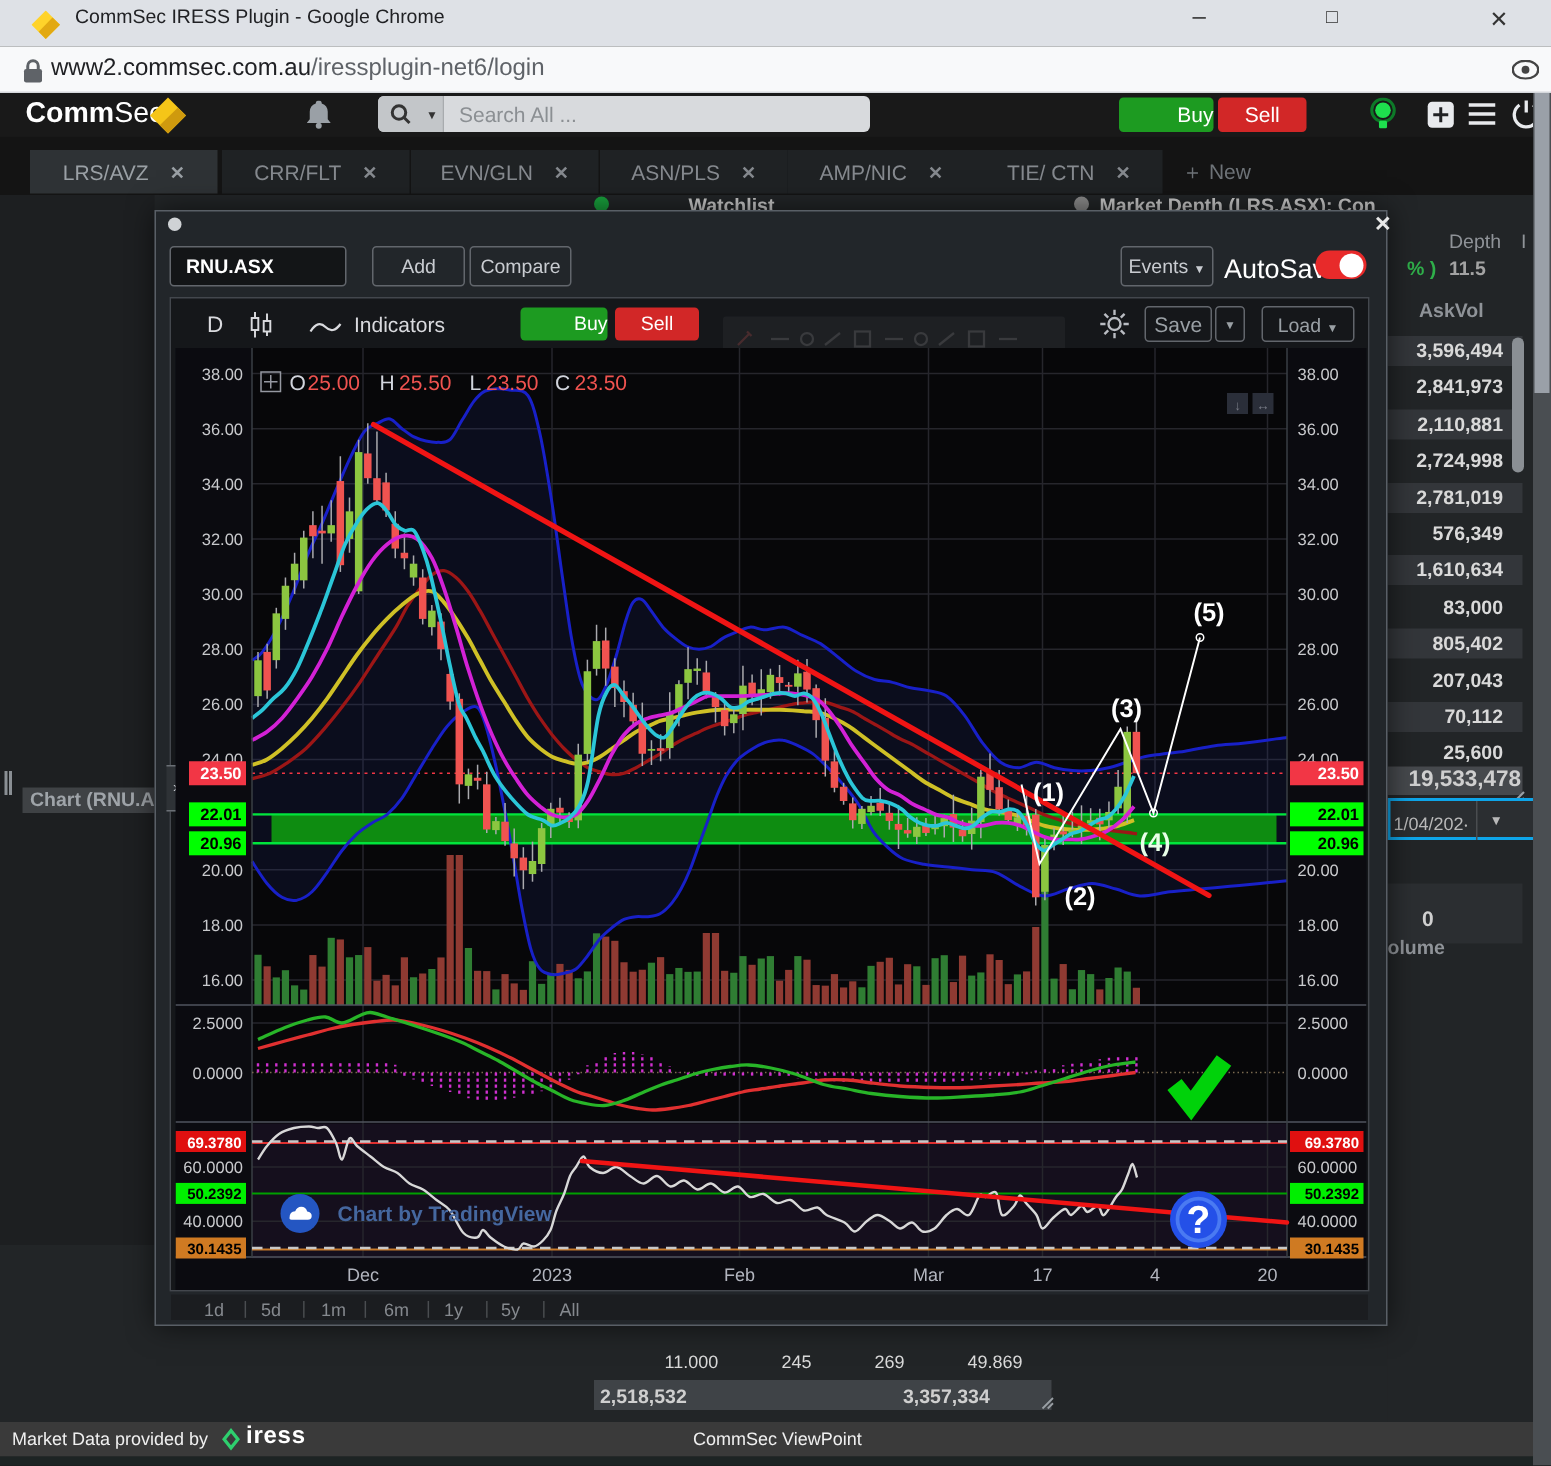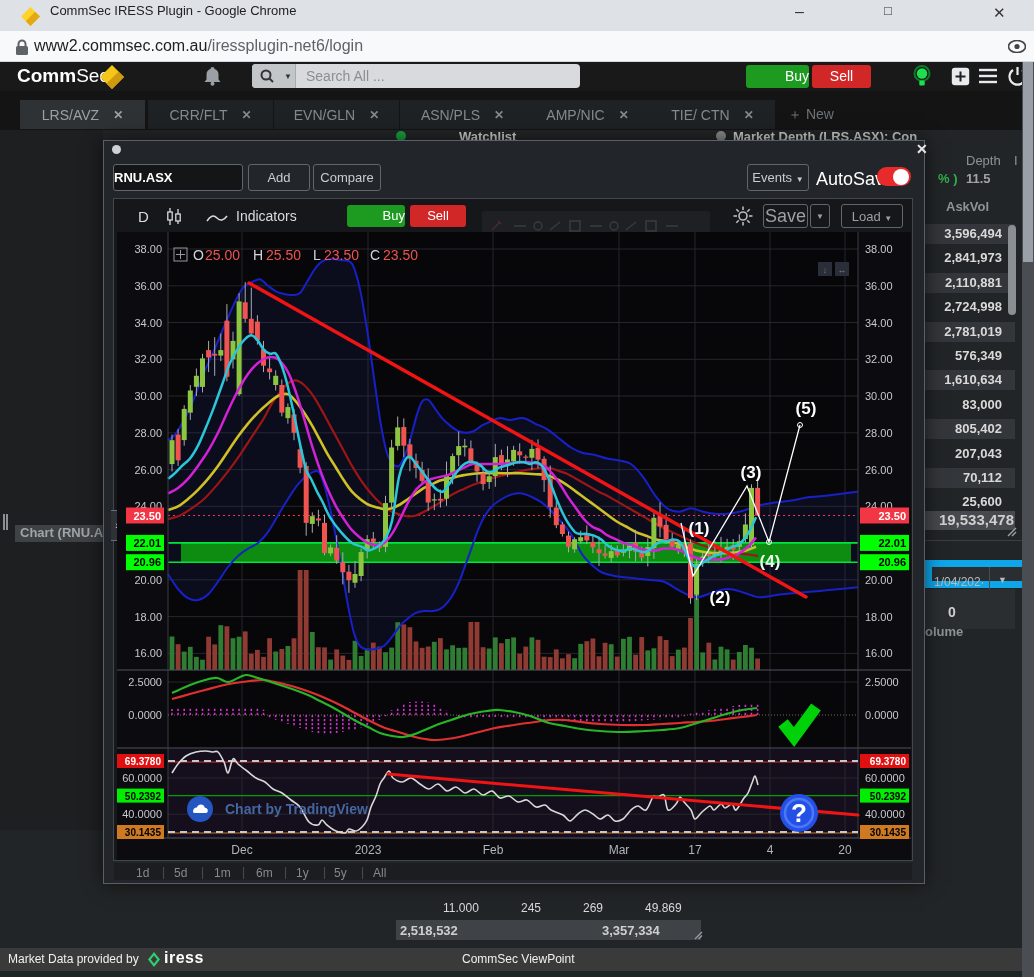--- a/index.html
+++ b/index.html
@@ -145,21 +145,21 @@
 <span class="abs num" style="left:890px;top:494.3999999999998px;width:112px">25,600</span>
 <div class="abs" style="left:925px;top:511px;width:90px;height:19px;background:#46494d"></div>
 <span class="abs" style="left:918px;top:511px;width:96px;text-align:right;color:#cfcfcf;font-weight:bold;font-size:15px">19,533,478</span>
 <svg class="abs" style="left:1006px;top:526px" width="11" height="11">
     <g stroke="#9aa0a5" stroke-width="1.4">
       <line x1="2" y1="10" x2="10" y2="2"></line>
       <line x1="6" y1="10" x2="10" y2="6"></line>
     </g>
   </svg>
 <div class="abs" style="left:925px;top:540px;width:97px;height:1px;background:#3c3f42"></div>
-<div class="abs" style="left:925px;top:560px;width:105px;height:28px;background:#2b2e31;border:7px solid #0ea5e9">
+<div class="abs" style="left:925px;top:532px;width:105px;height:28px;background:#2b2e31;border:2px solid #0ea5e9">
     <span class="abs" style="left:2px;top:6px;color:#b9b9b9;font-size:12px">1/04/202‧</span>
     <div class="abs" style="left:57px;top:0;width:26px;height:26px;border-left:1px solid #4a4d50">
       <span class="abs" style="left:8px;top:8px;font-size:9px;color:#b9b9b9">▼</span>
     </div>
   </div>
 <div class="abs" style="left:925px;top:589px;width:90px;height:40px;background:#2b2e31"></div>
 <span class="abs" style="left:948px;top:604px;color:#cfcfcf;font-size:14px;font-weight:bold">0</span>
 <span class="abs" style="left:925px;top:624px;color:#8f9398;font-size:13px;font-weight:bold">olume</span>
 <span class="abs" style="left:443px;top:901px;color:#d9d9d9;font-size:12px">11.000</span>
 <span class="abs" style="left:521px;top:901px;color:#d9d9d9;font-size:12px">245</span>
@@ -182,21 +182,21 @@
     <span class="abs" style="left:164px;top:1px;color:#fff;font-size:16px;font-weight:bold;letter-spacing:.5px">iress</span>
     <span class="abs" style="left:462px;top:4px;color:#f0f0f0;font-size:12px">CommSec ViewPoint</span>
   </div>
 <div class="abs" style="left:0;top:971px;width:1034px;height:6px;background:#1d2424"></div>
 <div class="abs" style="left:1022px;top:62px;width:12px;height:915px;background:#4a4e52"></div>
 <div class="abs" style="left:1023px;top:62px;width:10px;height:200px;background:#9aa0a8"></div>
 <div class="abs" style="left:1008px;top:225px;width:8px;height:90px;background:#8a8f94;border-radius:4px"></div>
 <div class="abs modal">
     <span class="abs" style="left:8px;top:4px;width:9px;height:9px;border-radius:50%;background:#cfd2d5"></span>
     <span class="abs" style="left:812px;top:0px;color:#e8e8e8;font-weight:bold;font-size:14px">✕</span>
-    <div class="abs" style="left:9px;top:23px;width:130px;height:27px;background:#131517;border:1px solid #62666c;border-radius:3px;color:#fff;font-weight:bold;font-size:13px;line-height:25px;padding-left:0">RNU.ASX</div>
+    <div class="abs" style="left:9px;top:23px;width:118px;height:27px;background:#131517;border:1px solid #62666c;border-radius:3px;color:#fff;font-weight:bold;font-size:13px;line-height:25px;padding-left:10px">RNU.ASX</div>
     <div class="abs btn" style="left:144px;top:23px;width:62px;height:27px;font-size:13px;line-height:25px">Add</div>
     <div class="abs btn" style="left:209px;top:23px;width:68px;height:27px;font-size:13px;line-height:25px">Compare</div>
     <div class="abs btn" style="left:643px;top:23px;width:62px;height:27px;font-size:13px;line-height:25px">Events <span style="font-size:8px">▼</span></div>
     <span class="abs" style="left:712px;top:28px;color:#fff;font-size:18px">AutoSave</span>
     <div class="abs" style="left:773px;top:26px;width:34px;height:19px;border-radius:10px;background:#e82a2a">
       <span class="abs" style="left:16px;top:1.5px;width:16px;height:16px;border-radius:50%;background:#fff"></span>
     </div>
     <div class="abs" style="left:9px;top:57px;width:800px;height:663px;background:#15171a;border:1px solid #43474d">
       <span class="abs" style="left:24px;top:9px;color:#d9dade;font-size:15px">D</span>
       <svg class="abs" style="left:52px;top:9px" width="16" height="18">
@@ -237,21 +237,21 @@
           <line x1="11" y1="1.5" x2="11" y2="5"></line>
           <line x1="11" y1="17" x2="11" y2="20.5"></line>
           <line x1="1.5" y1="11" x2="5" y2="11"></line>
           <line x1="17" y1="11" x2="20.5" y2="11"></line>
           <line x1="4.3" y1="4.3" x2="6.8" y2="6.8"></line>
           <line x1="15.2" y1="15.2" x2="17.7" y2="17.7"></line>
           <line x1="4.3" y1="17.7" x2="6.8" y2="15.2"></line>
           <line x1="15.2" y1="6.8" x2="17.7" y2="4.3"></line>
         </g>
       </svg>
-      <div class="abs btn" style="left:649px;top:5px;width:45px;height:24px;font-size:18px;line-height:23px;color:#9aa0a5">Save</div>
+      <div class="abs btn" style="left:649px;top:5px;width:45px;height:24px;font-size:14px;line-height:23px;color:#9aa0a5">Save</div>
       <div class="abs btn" style="left:696px;top:5px;width:20px;height:24px;font-size:8px;line-height:23px;color:#9aa0a5">▼</div>
       <div class="abs btn" style="left:727px;top:5px;width:62px;height:24px;font-size:13px;line-height:23px;color:#9aa0a5">Load <span style="font-size:8px">▼</span></div>
     </div>
     <div class="abs" style="left:10px;top:722px;width:798px;height:17px;background:#1b1d20">
       <span class="abs" style="left:22px;top:3px;color:#85898e;font-size:12px">1d</span>
       <span class="abs" style="left:60px;top:3px;color:#85898e;font-size:12px">5d</span>
       <span class="abs" style="left:100px;top:3px;color:#85898e;font-size:12px">1m</span>
       <span class="abs" style="left:142px;top:3px;color:#85898e;font-size:12px">6m</span>
       <span class="abs" style="left:182px;top:3px;color:#85898e;font-size:12px">1y</span>
       <span class="abs" style="left:220px;top:3px;color:#85898e;font-size:12px">5y</span>

